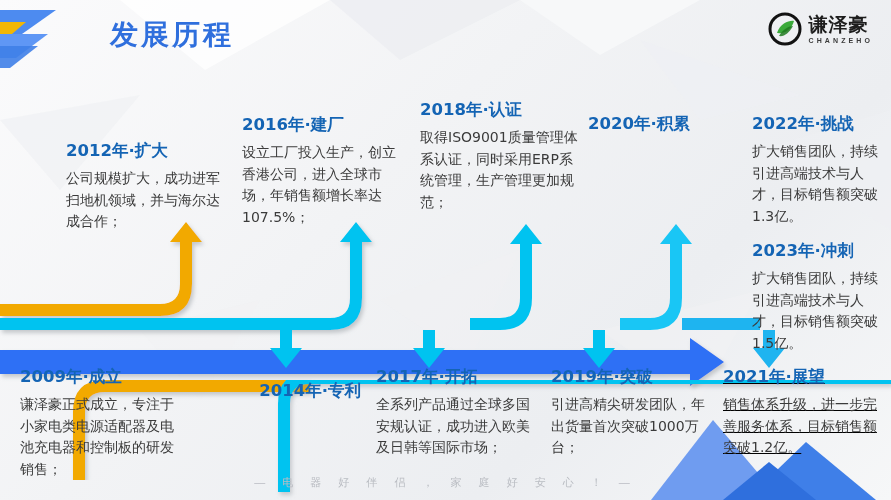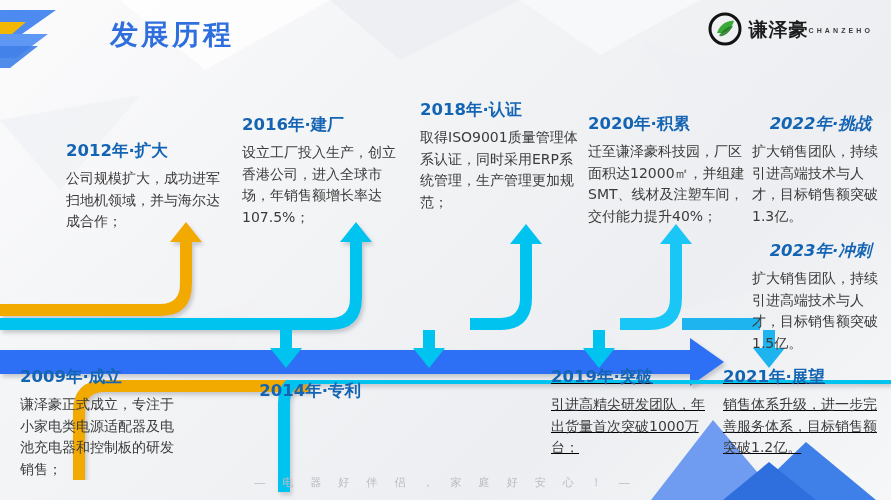--- a/index.html
+++ b/index.html
@@ -17,31 +17,31 @@
   
   .title{
     position:absolute;left:62px;top:16px;
     font-size:28px;font-weight:bold;color:#2f6fdd;letter-spacing:3px;
     font-family:"DejaVu Sans","Liberation Sans",sans-serif;
     margin-left:48px;
   }
   
   .logo{position:absolute;right:18px;top:12px;display:flex;align-items:center;gap:7px;}
   .logo-mark{width:34px;height:34px;position:relative;}
-  .logo-txt{display:flex;flex-direction:row;line-height:1;align-items:center;}
+  .logo-txt{display:flex;flex-direction:column;line-height:1;}
   .logo-cn{font-size:19px;font-weight:bold;color:#1d1d1d;letter-spacing:1px;
     font-family:"DejaVu Sans","Liberation Sans",sans-serif;}
   .logo-en{font-size:7px;color:#3a3a3a;letter-spacing:3.1px;margin-top:3px;font-weight:bold;}
   
   .card{position:absolute;}
   .card .yr{
     font-size:16.5px;font-weight:bold;color:#1464b4;margin-bottom:6px;white-space:nowrap;
     font-family:"DejaVu Sans","Liberation Sans",sans-serif;
   }
-  .card .yr.center{text-align:center;font-style:italic;}
+  .card .yr.center{}
   .card .bd{
     font-size:14px;color:#3b3b3b;line-height:1.55;
     font-family:"DejaVu Sans","Liberation Sans",sans-serif;
   }
   
   .tagline{
     position:absolute;left:0;right:0;bottom:10px;text-align:center;
     font-size:11px;color:#b9bcc2;letter-spacing:7px;
     font-family:Liberation Sans, sans-serif;
   }
@@ -189,21 +189,20 @@
     <div class="bd">设立工厂投入生产，创立香港公司，进入全球市场，年销售额增长率达107.5%；</div>
   </div>
 
   <div class="card" style="left:420px;top:99px;width:160px;">
     <div class="yr">2018年·认证</div>
     <div class="bd">取得ISO9001质量管理体系认证，同时采用ERP系统管理，生产管理更加规范；</div>
   </div>
 
   <div class="card" style="left:588px;top:113px;width:160px;">
     <div class="yr">2020年·积累</div>
-    <div class="bd">迁至谦泽豪科技园，厂区面积达12000㎡，并组建SMT、线材及注塑车间，交付能力提升40%；</div>
   </div>
 
   <div class="card" style="left:752px;top:113px;width:137px;">
     <div class="yr center">2022年·挑战</div>
     <div class="bd">扩大销售团队，持续引进高端技术与人才，目标销售额突破1.3亿。</div>
   </div>
 
   <div class="card" style="left:752px;top:240px;width:137px;">
     <div class="yr center">2023年·冲刺</div>
     <div class="bd">扩大销售团队，持续引进高端技术与人才，目标销售额突破1.5亿。</div>
@@ -211,22 +210,26 @@
 
   <div class="card" style="left:20px;top:366px;width:165px;">
     <div class="yr">2009年·成立</div>
     <div class="bd">谦泽豪正式成立，专注于小家电类电源适配器及电池充电器和控制板的研发销售；</div>
   </div>
 
   <div class="card" style="left:196px;top:380px;width:165px;text-align:right;">
     <div class="yr">2014年·专利</div>
   </div>
 
-
-  <div class="card" style="left:551px;top:366px;width:160px;text-decoration:underline;">
+  <div class="card" style="left:376px;top:366px;width:162px;">
+    <div class="yr">2017年·开拓</div>
+    <div class="bd">全系列产品通过全球多国安规认证，成功进入欧美及日韩等国际市场；</div>
+  </div>
+
+  <div class="card" style="left:551px;top:366px;width:160px;">
     <div class="yr">2019年·突破</div>
     <div class="bd">引进高精尖研发团队，年出货量首次突破1000万台；</div>
   </div>
 
   <div class="card" style="left:723px;top:366px;width:160px;text-decoration:underline;">
     <div class="yr">2021年·展望</div>
     <div class="bd">销售体系升级，进一步完善服务体系，目标销售额突破1.2亿。</div>
   </div>
 
   <div class="tagline">— 电 器 好 伴 侣 ， 家 庭 好 安 心 ！ —</div>

